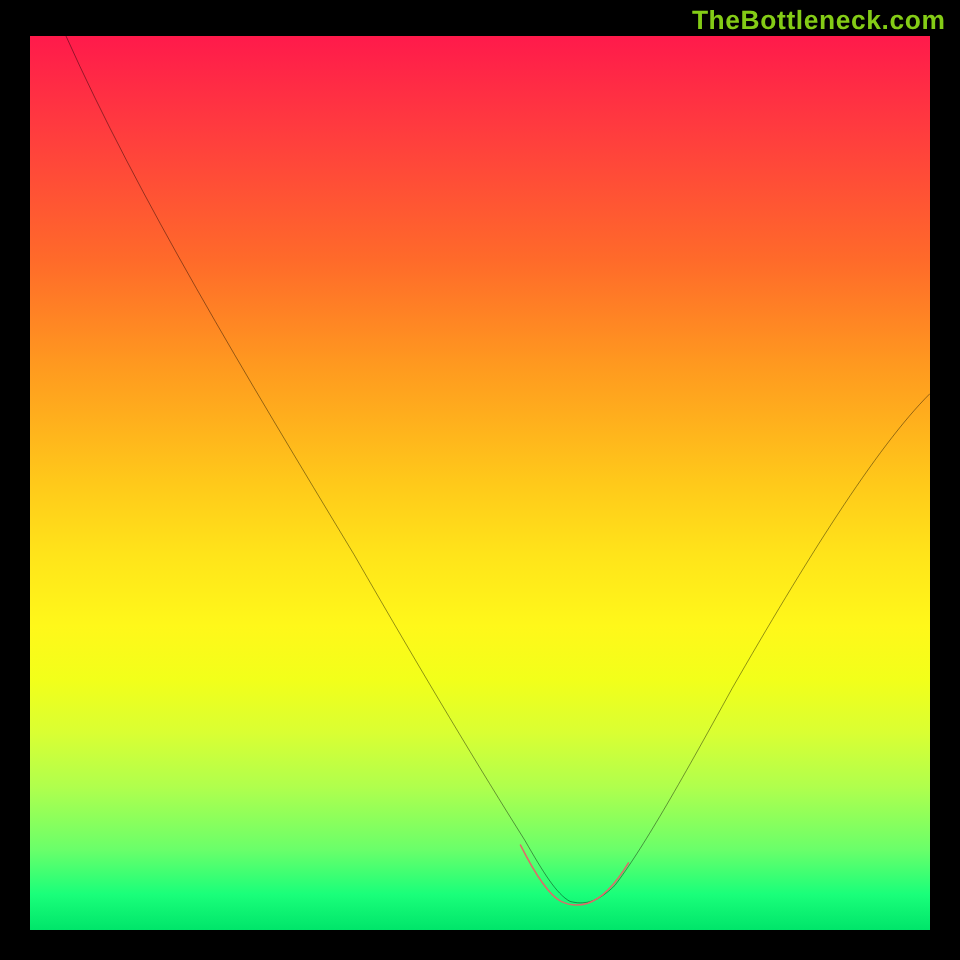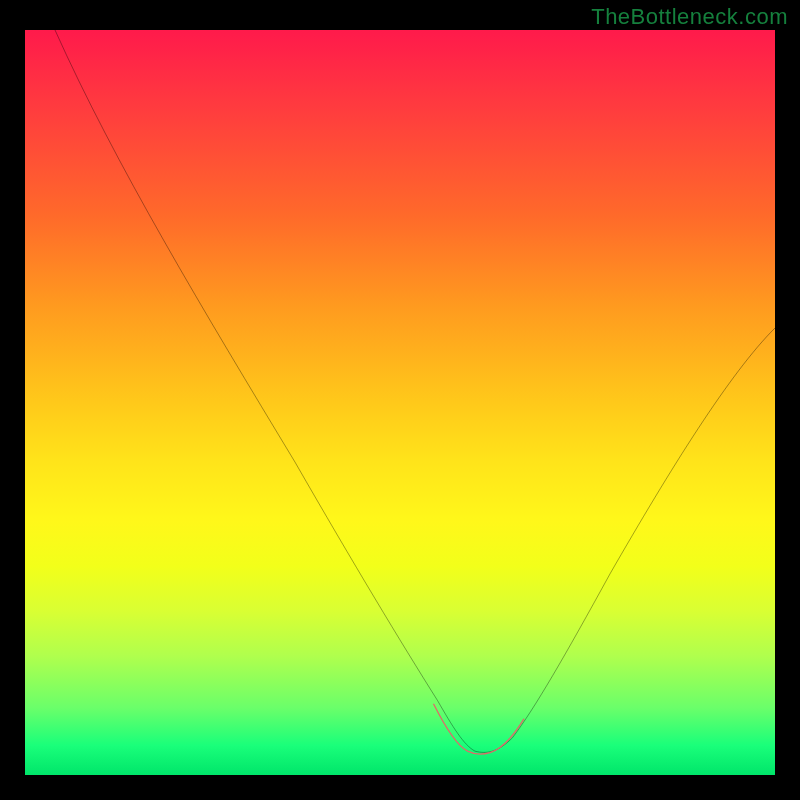--- a/index.html
+++ b/index.html
@@ -14,23 +14,23 @@
   .frame {
     position: relative;
     width: 800px;
     height: 800px;
     background: #000;
   }
   .watermark {
     position: absolute;
     top: 4px;
     right: 12px;
-    color: #15803d;
+    color: #84cc16;
     font-size: 22px;
-    font-weight: 400;
+    font-weight: 700;
     letter-spacing: 0.5px;
     user-select: none;
   }
   .plot-area {
     position: absolute;
     left: 25px;
     top: 30px;
     width: 750px;
     height: 745px;
   }

